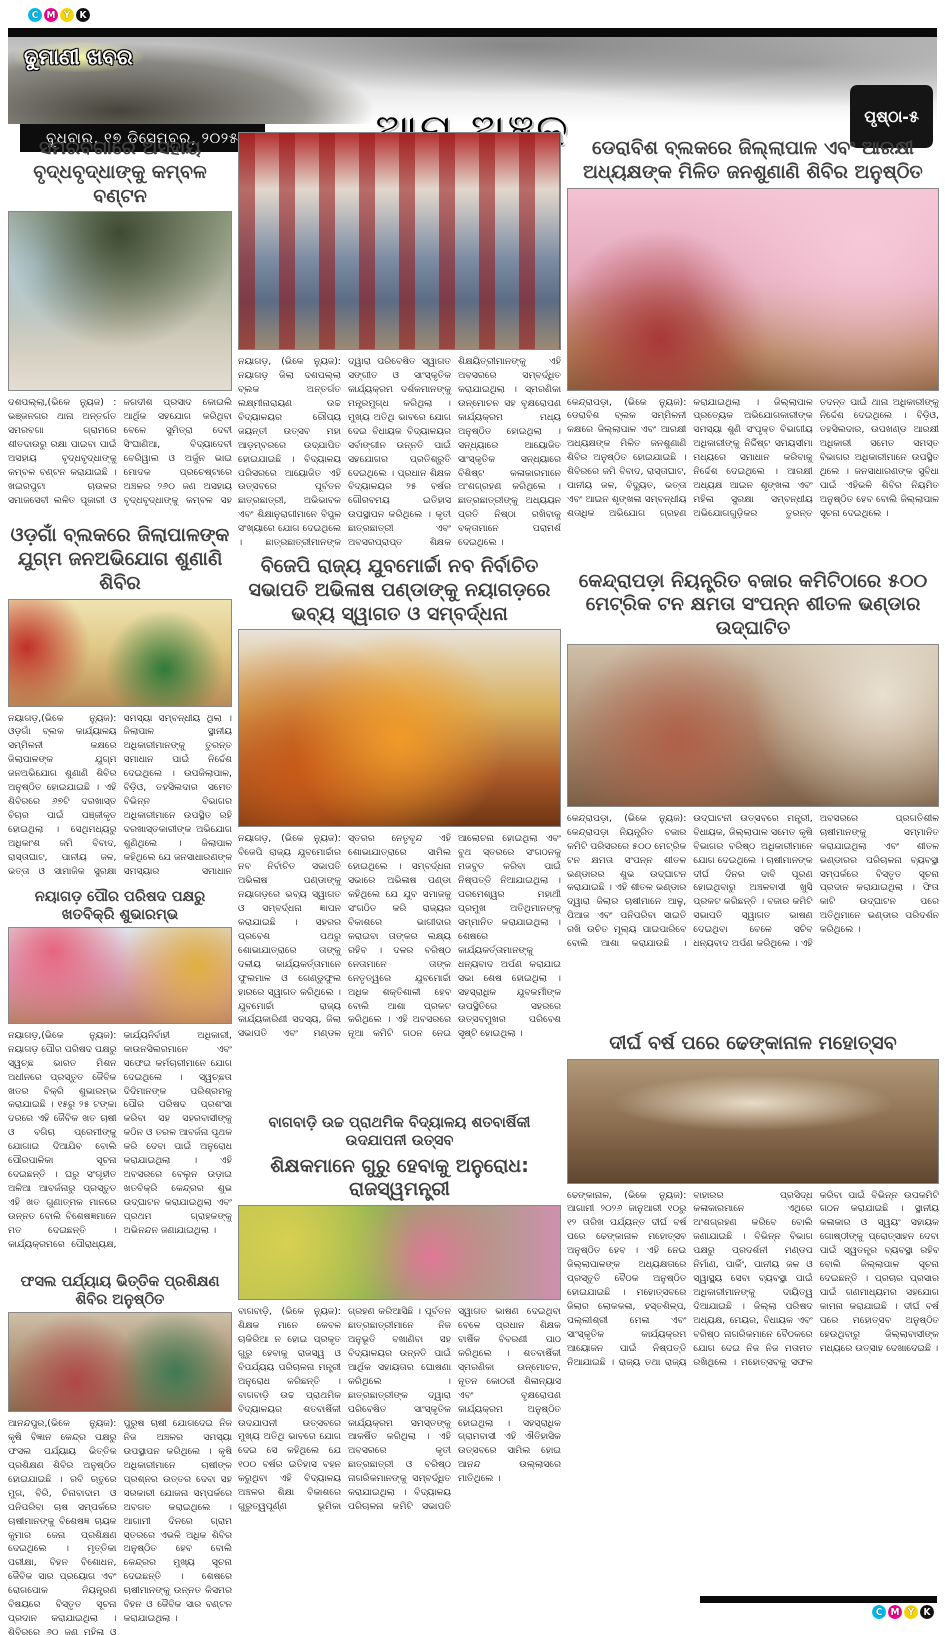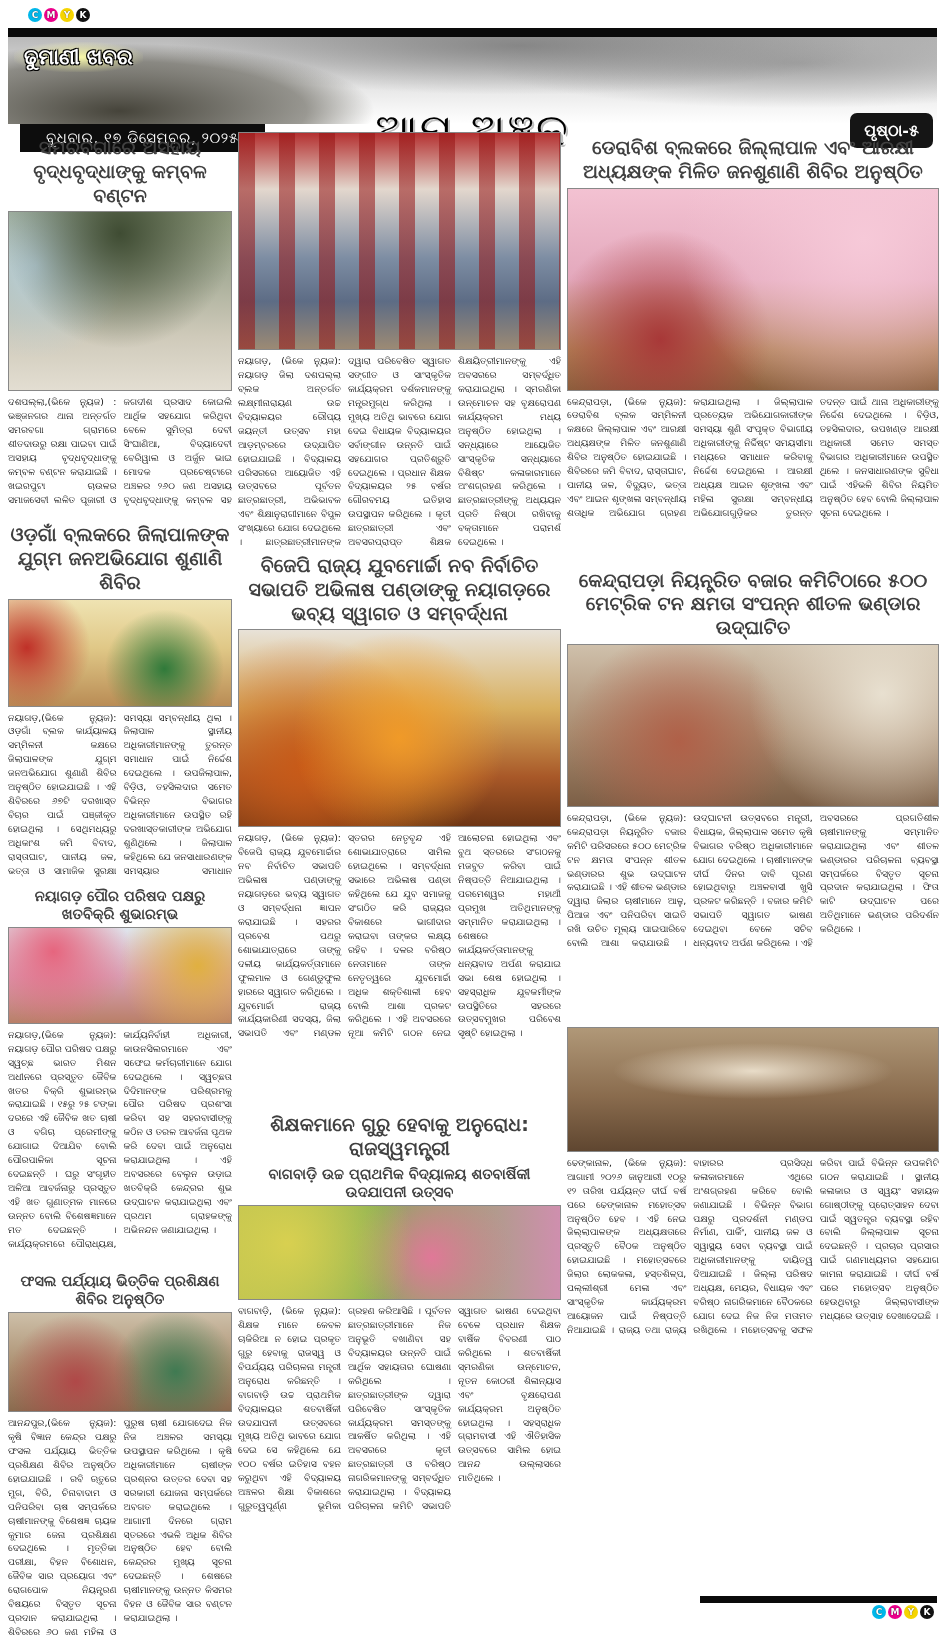--- a/index.html
+++ b/index.html
@@ -21,21 +21,21 @@
         radial-gradient(ellipse 420px 60px at 85% 30%,rgba(150,150,150,.8),transparent 75%),
         linear-gradient(180deg,#b9b9b9 0%,#dedede 45%,#f4f4f4 80%,#ffffff 100%);}
   .brand{position:absolute;left:6px;top:14px;padding:3px 10px;font-size:21px;font-weight:bold;color:#fff;
          text-shadow:1px 1px 0 #000,-1px -1px 0 #000,1px -1px 0 #000,-1px 1px 0 #000;
          background:radial-gradient(ellipse,rgba(255,255,170,.95),rgba(255,255,170,0) 75%);}
   .mast-date{position:absolute;left:12px;bottom:-28px;background:#0d0d0d;color:#fff;
              font-size:15px;padding:5px 26px;letter-spacing:.5px;}
   .mast-title{position:absolute;left:0;right:0;bottom:-32px;text-align:center;font-size:44px;font-weight:normal;
               color:#000;text-shadow:0 0 2px #fff,2px 2px 0 #bbb;letter-spacing:2px;}
   .page-badge{position:absolute;right:4px;bottom:-24px;background:#151515;color:#fff;border-radius:7px;
-              font-size:16px;font-weight:bold;padding:8px 14px;}
+              font-size:16px;font-weight:bold;padding:22px 14px;}
   
   .content{position:absolute;top:132px;left:8px;width:929px;display:flex;gap:6px;}
   .colA{width:224px;flex:none;}
   .colB{width:323px;flex:none;}
   .colC{width:372px;flex:none;}
   .headline{font-weight:bold;text-align:center;color:#404040;line-height:1.25;margin:4px 0 4px;}
   .h-lg{font-size:19px;}
   .h-md{font-size:16.5px;}
   .h-sm{font-size:14.5px;}
   .photo{width:100%;border:1px solid #888;box-sizing:border-box;}
@@ -128,36 +128,37 @@
     </div>
 
     <div class="colB">
       <div class="photo phB1"></div>
       <div class="spacer4"></div>
       <div class="body-text cols3" style="height:196px">ନୟାଗଡ଼, (ଭିକେ ନ୍ୟୁଜ): ନୟାଗଡ଼ ଜିଲା ଦଶପଲ୍ଲା ବ୍ଲକ ଅନ୍ତର୍ଗତ ଲକ୍ଷ୍ମୀନାରାୟଣ ଉଚ୍ଚ ବିଦ୍ୟାଳୟର ରୌପ୍ୟ ଜୟନ୍ତୀ ଉତ୍ସବ ମହା ଆଡ଼ମ୍ବରରେ ଉଦ୍‌ଯାପିତ ହୋଇଯାଇଛି । ବିଦ୍ୟାଳୟ ପରିସରରେ ଆୟୋଜିତ ଏହି ଉତ୍ସବରେ ପୂର୍ବତନ ଛାତ୍ରଛାତ୍ରୀ, ଅଭିଭାବକ ଏବଂ ଶିକ୍ଷାନୁରାଗୀମାନେ ବିପୁଳ ସଂଖ୍ୟାରେ ଯୋଗ ଦେଇଥିଲେ । ଛାତ୍ରଛାତ୍ରୀମାନଙ୍କ ଦ୍ୱାରା ପରିବେଷିତ ସ୍ୱାଗତ ସଙ୍ଗୀତ ଓ ସାଂସ୍କୃତିକ କାର୍ଯ୍ୟକ୍ରମ ଦର୍ଶକମାନଙ୍କୁ ମନ୍ତ୍ରମୁଗ୍ଧ କରିଥିଲା । ମୁଖ୍ୟ ଅତିଥି ଭାବରେ ଯୋଗ ଦେଇ ବିଧାୟକ ବିଦ୍ୟାଳୟର ସର୍ବାଙ୍ଗୀନ ଉନ୍ନତି ପାଇଁ ସହଯୋଗର ପ୍ରତିଶ୍ରୁତି ଦେଇଥିଲେ । ପ୍ରଧାନ ଶିକ୍ଷକ ବିଦ୍ୟାଳୟର ୨୫ ବର୍ଷର ଗୌରବମୟ ଇତିହାସ ଉପସ୍ଥାପନ କରିଥିଲେ । କୃତୀ ଛାତ୍ରଛାତ୍ରୀ ଏବଂ ଅବସରପ୍ରାପ୍ତ ଶିକ୍ଷକ ଶିକ୍ଷୟିତ୍ରୀମାନଙ୍କୁ ଏହି ଅବସରରେ ସମ୍ବର୍ଦ୍ଧିତ କରାଯାଇଥିଲା । ସ୍ମରଣିକା ଉନ୍ମୋଚନ ସହ ବୃକ୍ଷରୋପଣ କାର୍ଯ୍ୟକ୍ରମ ମଧ୍ୟ ଅନୁଷ୍ଠିତ ହୋଇଥିଲା । ସନ୍ଧ୍ୟାରେ ଆୟୋଜିତ ସାଂସ୍କୃତିକ ସନ୍ଧ୍ୟାରେ ବିଶିଷ୍ଟ କଳାକାରମାନେ ଅଂଶଗ୍ରହଣ କରିଥିଲେ । ଛାତ୍ରଛାତ୍ରୀଙ୍କୁ ଅଧ୍ୟୟନ ପ୍ରତି ନିଷ୍ଠା ରଖିବାକୁ ବକ୍ତାମାନେ ପରାମର୍ଶ ଦେଇଥିଲେ ।</div>
       <div class="headline h-lg">ବିଜେପି ରାଜ୍ୟ ଯୁବମୋର୍ଚ୍ଚା ନବ ନିର୍ବାଚିତ ସଭାପତି ଅଭିଳାଷ ପଣ୍ଡାଙ୍କୁ ନୟାଗଡ଼ରେ ଭବ୍ୟ ସ୍ୱାଗତ ଓ ସମ୍ବର୍ଦ୍ଧନା</div>
       <div class="photo phB2"></div>
       <div class="spacer4"></div>
       <div class="body-text cols3" style="height:278px">ନୟାଗଡ଼, (ଭିକେ ନ୍ୟୁଜ): ବିଜେପି ରାଜ୍ୟ ଯୁବମୋର୍ଚ୍ଚାର ନବ ନିର୍ବାଚିତ ସଭାପତି ଅଭିଳାଷ ପଣ୍ଡାଙ୍କୁ ନୟାଗଡ଼ରେ ଭବ୍ୟ ସ୍ୱାଗତ ଓ ସମ୍ବର୍ଦ୍ଧନା ଜ୍ଞାପନ କରାଯାଇଛି । ସହରର ପ୍ରବେଶ ପଥରୁ ଶୋଭାଯାତ୍ରାରେ ତାଙ୍କୁ ଦଳୀୟ କାର୍ଯ୍ୟକର୍ତ୍ତାମାନେ ଫୁଲମାଳ ଓ ଗେଣ୍ଡୁଫୁଲ ହାରରେ ସ୍ୱାଗତ କରିଥିଲେ । ଯୁବମୋର୍ଚ୍ଚା ରାଜ୍ୟ କାର୍ଯ୍ୟକାରିଣୀ ସଦସ୍ୟ, ଜିଲା ସଭାପତି ଏବଂ ମଣ୍ଡଳ ସ୍ତରର ନେତୃବୃନ୍ଦ ଏହି ଶୋଭାଯାତ୍ରାରେ ସାମିଲ ହୋଇଥିଲେ । ସମ୍ବର୍ଦ୍ଧନା ସଭାରେ ଅଭିଳାଷ ପଣ୍ଡା କହିଥିଲେ ଯେ ଯୁବ ସମାଜକୁ ସଂଗଠିତ କରି ରାଜ୍ୟର ବିକାଶରେ ଭାଗୀଦାର କରାଇବା ତାଙ୍କର ଲକ୍ଷ୍ୟ ରହିବ । ଦଳର ବରିଷ୍ଠ ନେତାମାନେ ତାଙ୍କ ନେତୃତ୍ୱରେ ଯୁବମୋର୍ଚ୍ଚା ଅଧିକ ଶକ୍ତିଶାଳୀ ହେବ ବୋଲି ଆଶା ପ୍ରକଟ କରିଥିଲେ । ଏହି ଅବସରରେ ନୂଆ କମିଟି ଗଠନ ନେଇ ଆଲୋଚନା ହୋଇଥିଲା ଏବଂ ବୁଥ ସ୍ତରରେ ସଂଗଠନକୁ ମଜବୁତ କରିବା ପାଇଁ ନିଷ୍ପତ୍ତି ନିଆଯାଇଥିଲା । ପରମେଶ୍ୱର ମହାର୍ଥୀ ପ୍ରମୁଖ ଅତିଥିମାନଙ୍କୁ ସମ୍ମାନିତ କରାଯାଇଥିଲା । ଶେଷରେ କାର୍ଯ୍ୟକର୍ତ୍ତାମାନଙ୍କୁ ଧନ୍ୟବାଦ ଅର୍ପଣ କରାଯାଇ ସଭା ଶେଷ ହୋଇଥିଲା । ସହସ୍ରାଧିକ ଯୁବକର୍ମୀଙ୍କ ଉପସ୍ଥିତିରେ ସହରରେ ଉତ୍ସବମୁଖର ପରିବେଶ ସୃଷ୍ଟି ହୋଇଥିଲା ।</div>
+      <div class="headline h-sm">ବାଗବାଡ଼ି ଉଚ୍ଚ ପ୍ରାଥମିକ ବିଦ୍ୟାଳୟ ଶତବାର୍ଷିକୀ ଉଦଯାପନୀ ଉତ୍ସବ</div>
       <div class="headline h-lg">ଶିକ୍ଷକମାନେ ଗୁରୁ ହେବାକୁ ଅନୁରୋଧ: ରାଜସ୍ୱମନ୍ତ୍ରୀ</div>
-      <div class="headline h-sm">ବାଗବାଡ଼ି ଉଚ୍ଚ ପ୍ରାଥମିକ ବିଦ୍ୟାଳୟ ଶତବାର୍ଷିକୀ ଉଦଯାପନୀ ଉତ୍ସବ</div>
       <div class="photo phB3"></div>
       <div class="spacer4"></div>
       <div class="body-text cols3" style="height:332px">ବାଗବାଡ଼ି, (ଭିକେ ନ୍ୟୁଜ): ଶିକ୍ଷକ ମାନେ କେବଳ ଚାକିରିଆ ନ ହୋଇ ପ୍ରକୃତ ଗୁରୁ ହେବାକୁ ରାଜସ୍ୱ ଓ ବିପର୍ଯ୍ୟୟ ପରିଚାଳନା ମନ୍ତ୍ରୀ ଅନୁରୋଧ କରିଛନ୍ତି । ବାଗବାଡ଼ି ଉଚ୍ଚ ପ୍ରାଥମିକ ବିଦ୍ୟାଳୟର ଶତବାର୍ଷିକୀ ଉଦଯାପନୀ ଉତ୍ସବରେ ମୁଖ୍ୟ ଅତିଥି ଭାବରେ ଯୋଗ ଦେଇ ସେ କହିଥିଲେ ଯେ ୧୦୦ ବର୍ଷର ଇତିହାସ ବହନ କରୁଥିବା ଏହି ବିଦ୍ୟାଳୟ ଅଞ୍ଚଳର ଶିକ୍ଷା ବିକାଶରେ ଗୁରୁତ୍ୱପୂର୍ଣ୍ଣ ଭୂମିକା ଗ୍ରହଣ କରିଆସିଛି । ପୂର୍ବତନ ଛାତ୍ରଛାତ୍ରୀମାନେ ନିଜ ଅନୁଭୂତି ବଖାଣିବା ସହ ବିଦ୍ୟାଳୟର ଉନ୍ନତି ପାଇଁ ଆର୍ଥିକ ସହାୟତାର ଘୋଷଣା କରିଥିଲେ । ଛାତ୍ରଛାତ୍ରୀଙ୍କ ଦ୍ୱାରା ପରିବେଷିତ ସାଂସ୍କୃତିକ କାର୍ଯ୍ୟକ୍ରମ ସମସ୍ତଙ୍କୁ ଆକର୍ଷିତ କରିଥିଲା । ଏହି ଅବସରରେ କୃତୀ ଛାତ୍ରଛାତ୍ରୀ ଓ ବରିଷ୍ଠ ନାଗରିକମାନଙ୍କୁ ସମ୍ବର୍ଦ୍ଧିତ କରାଯାଇଥିଲା । ବିଦ୍ୟାଳୟ ପରିଚାଳନା କମିଟି ସଭାପତି ସ୍ୱାଗତ ଭାଷଣ ଦେଇଥିବା ବେଳେ ପ୍ରଧାନ ଶିକ୍ଷକ ବାର୍ଷିକ ବିବରଣୀ ପାଠ କରିଥିଲେ । ଶତବାର୍ଷିକୀ ସ୍ମରଣିକା ଉନ୍ମୋଚନ, ନୂତନ କୋଠରୀ ଶିଳାନ୍ୟାସ ଏବଂ ବୃକ୍ଷରୋପଣ କାର୍ଯ୍ୟକ୍ରମ ଅନୁଷ୍ଠିତ ହୋଇଥିଲା । ସହସ୍ରାଧିକ ଗ୍ରାମବାସୀ ଏହି ଐତିହାସିକ ଉତ୍ସବରେ ସାମିଲ ହୋଇ ଆନନ୍ଦ ଉଲ୍ଲାସରେ ମାତିଥିଲେ ।</div>
     </div>
 
     <div class="colC">
       <div class="headline h-lg">ଡେରାବିଶ ବ୍ଲକରେ ଜିଲ୍ଲାପାଳ ଏବଂ ଆରକ୍ଷୀ ଅଧ୍ୟକ୍ଷଙ୍କ ମିଳିତ ଜନଶୁଣାଣି ଶିବିର ଅନୁଷ୍ଠିତ</div>
       <div class="photo phC1"></div>
       <div class="spacer4"></div>
       <div class="body-text cols3" style="height:170px">କେନ୍ଦ୍ରାପଡ଼ା, (ଭିକେ ନ୍ୟୁଜ): ଡେରାବିଶ ବ୍ଲକ ସମ୍ମିଳନୀ କକ୍ଷରେ ଜିଲ୍ଲାପାଳ ଏବଂ ଆରକ୍ଷୀ ଅଧ୍ୟକ୍ଷଙ୍କ ମିଳିତ ଜନଶୁଣାଣି ଶିବିର ଅନୁଷ୍ଠିତ ହୋଇଯାଇଛି । ଶିବିରରେ ଜମି ବିବାଦ, ରାସ୍ତାଘାଟ, ପାନୀୟ ଜଳ, ବିଦ୍ୟୁତ, ଭତ୍ତା ଏବଂ ଆଇନ ଶୃଙ୍ଖଳା ସମ୍ବନ୍ଧୀୟ ଶତାଧିକ ଅଭିଯୋଗ ଗ୍ରହଣ କରାଯାଇଥିଲା । ଜିଲ୍ଲାପାଳ ପ୍ରତ୍ୟେକ ଅଭିଯୋଗକାରୀଙ୍କ ସମସ୍ୟା ଶୁଣି ସଂପୃକ୍ତ ବିଭାଗୀୟ ଅଧିକାରୀଙ୍କୁ ନିର୍ଦ୍ଦିଷ୍ଟ ସମୟସୀମା ମଧ୍ୟରେ ସମାଧାନ କରିବାକୁ ନିର୍ଦ୍ଦେଶ ଦେଇଥିଲେ । ଆରକ୍ଷୀ ଅଧ୍ୟକ୍ଷ ଆଇନ ଶୃଙ୍ଖଳା ଏବଂ ମହିଳା ସୁରକ୍ଷା ସମ୍ବନ୍ଧୀୟ ଅଭିଯୋଗଗୁଡ଼ିକର ତୁରନ୍ତ ତଦନ୍ତ ପାଇଁ ଥାନା ଅଧିକାରୀଙ୍କୁ ନିର୍ଦ୍ଦେଶ ଦେଇଥିଲେ । ବିଡ଼ିଓ, ତହସିଲଦାର, ଉପଖଣ୍ଡ ଆରକ୍ଷୀ ଅଧିକାରୀ ସମେତ ସମସ୍ତ ବିଭାଗର ଅଧିକାରୀମାନେ ଉପସ୍ଥିତ ଥିଲେ । ଜନସାଧାରଣଙ୍କ ସୁବିଧା ପାଇଁ ଏହିଭଳି ଶିବିର ନିୟମିତ ଅନୁଷ୍ଠିତ ହେବ ବୋଲି ଜିଲ୍ଲାପାଳ ସୂଚନା ଦେଇଥିଲେ ।</div>
       <div class="headline h-lg">କେନ୍ଦ୍ରାପଡ଼ା ନିୟନ୍ତ୍ରିତ ବଜାର କମିଟିଠାରେ ୫୦୦ ମେଟ୍ରିକ ଟନ କ୍ଷମତା ସଂପନ୍ନ ଶୀତଳ ଭଣ୍ଡାର ଉଦ୍‌ଘାଟିତ</div>
       <div class="photo phC2"></div>
       <div class="spacer4"></div>
       <div class="body-text cols3" style="height:216px">କେନ୍ଦ୍ରାପଡ଼ା, (ଭିକେ ନ୍ୟୁଜ): କେନ୍ଦ୍ରାପଡ଼ା ନିୟନ୍ତ୍ରିତ ବଜାର କମିଟି ପରିସରରେ ୫୦୦ ମେଟ୍ରିକ ଟନ କ୍ଷମତା ସଂପନ୍ନ ଶୀତଳ ଭଣ୍ଡାରର ଶୁଭ ଉଦ୍‌ଘାଟନ କରାଯାଇଛି । ଏହି ଶୀତଳ ଭଣ୍ଡାର ଦ୍ୱାରା ଜିଲାର ଚାଷୀମାନେ ଆଳୁ, ପିଆଜ ଏବଂ ପନିପରିବା ସାଇତି ରଖି ଉଚିତ ମୂଲ୍ୟ ପାଇପାରିବେ ବୋଲି ଆଶା କରାଯାଉଛି । ଉଦ୍‌ଘାଟନୀ ଉତ୍ସବରେ ମନ୍ତ୍ରୀ, ବିଧାୟକ, ଜିଲ୍ଲାପାଳ ସମେତ କୃଷି ବିଭାଗର ବରିଷ୍ଠ ଅଧିକାରୀମାନେ ଯୋଗ ଦେଇଥିଲେ । ଚାଷୀମାନଙ୍କ ଦୀର୍ଘ ଦିନର ଦାବି ପୂରଣ ହୋଇଥିବାରୁ ଅଞ୍ଚଳବାସୀ ଖୁସି ପ୍ରକଟ କରିଛନ୍ତି । ବଜାର କମିଟି ସଭାପତି ସ୍ୱାଗତ ଭାଷଣ ଦେଇଥିବା ବେଳେ ସଚିବ ଧନ୍ୟବାଦ ଅର୍ପଣ କରିଥିଲେ । ଏହି ଅବସରରେ ପ୍ରଗତିଶୀଳ ଚାଷୀମାନଙ୍କୁ ସମ୍ମାନିତ କରାଯାଇଥିଲା ଏବଂ ଶୀତଳ ଭଣ୍ଡାରର ପରିଚାଳନା ବ୍ୟବସ୍ଥା ସମ୍ପର୍କରେ ବିସ୍ତୃତ ସୂଚନା ପ୍ରଦାନ କରାଯାଇଥିଲା । ଫିତା କାଟି ଉଦ୍‌ଘାଟନ ପରେ ଅତିଥିମାନେ ଭଣ୍ଡାର ପରିଦର୍ଶନ କରିଥିଲେ ।</div>
+      <div class="headline h-lg">ଦୀର୍ଘ ବର୍ଷ ପରେ ଢେଙ୍କାନାଳ ମହୋତ୍ସବ</div>
       <div class="photo phC3"></div>
       <div class="spacer4"></div>
       <div class="body-text cols3" style="height:398px">ଢେଙ୍କାନାଳ, (ଭିକେ ନ୍ୟୁଜ): ଆଗାମୀ ୨୦୨୬ ଜାନୁଆରୀ ୧୦ରୁ ୧୨ ତାରିଖ ପର୍ଯ୍ୟନ୍ତ ଦୀର୍ଘ ବର୍ଷ ପରେ ଢେଙ୍କାନାଳ ମହୋତ୍ସବ ଅନୁଷ୍ଠିତ ହେବ । ଏହି ନେଇ ଜିଲ୍ଲାପାଳଙ୍କ ଅଧ୍ୟକ୍ଷତାରେ ପ୍ରସ୍ତୁତି ବୈଠକ ଅନୁଷ୍ଠିତ ହୋଇଯାଇଛି । ମହୋତ୍ସବରେ ଜିଲାର ଲୋକକଳା, ହସ୍ତଶିଳ୍ପ, ପଲ୍ଲୀଶ୍ରୀ ମେଳା ଏବଂ ସାଂସ୍କୃତିକ କାର୍ଯ୍ୟକ୍ରମ ଆୟୋଜନ ପାଇଁ ନିଷ୍ପତ୍ତି ନିଆଯାଇଛି । ରାଜ୍ୟ ତଥା ରାଜ୍ୟ ବାହାରର ପ୍ରସିଦ୍ଧ କଳାକାରମାନେ ଏଥିରେ ଅଂଶଗ୍ରହଣ କରିବେ ବୋଲି ଜଣାଯାଇଛି । ବିଭିନ୍ନ ବିଭାଗ ପକ୍ଷରୁ ପ୍ରଦର୍ଶନୀ ମଣ୍ଡପ ନିର୍ମାଣ, ପାର୍କିଂ, ପାନୀୟ ଜଳ ଓ ସ୍ୱାସ୍ଥ୍ୟ ସେବା ବ୍ୟବସ୍ଥା ପାଇଁ ଅଧିକାରୀମାନଙ୍କୁ ଦାୟିତ୍ୱ ଦିଆଯାଇଛି । ଜିଲ୍ଲା ପରିଷଦ ଅଧ୍ୟକ୍ଷ, ମେୟର, ବିଧାୟକ ଏବଂ ବରିଷ୍ଠ ନାଗରିକମାନେ ବୈଠକରେ ଯୋଗ ଦେଇ ନିଜ ନିଜ ମତାମତ ରଖିଥିଲେ । ମହୋତ୍ସବକୁ ସଫଳ କରିବା ପାଇଁ ବିଭିନ୍ନ ଉପକମିଟି ଗଠନ କରାଯାଇଛି । ସ୍ଥାନୀୟ କଳାକାର ଓ ସ୍ୱୟଂ ସହାୟକ ଗୋଷ୍ଠୀଙ୍କୁ ପ୍ରୋତ୍ସାହନ ଦେବା ପାଇଁ ସ୍ୱତନ୍ତ୍ର ବ୍ୟବସ୍ଥା ରହିବ ବୋଲି ଜିଲ୍ଲାପାଳ ସୂଚନା ଦେଇଛନ୍ତି । ପ୍ରଚାର ପ୍ରସାର ପାଇଁ ଗଣମାଧ୍ୟମର ସହଯୋଗ କାମନା କରାଯାଇଛି । ଦୀର୍ଘ ବର୍ଷ ପରେ ମହୋତ୍ସବ ଅନୁଷ୍ଠିତ ହେଉଥିବାରୁ ଜିଲ୍ଲାବାସୀଙ୍କ ମଧ୍ୟରେ ଉତ୍ସାହ ଦେଖାଦେଇଛି ।</div>
     </div>
   </div>
 
   <div class="bottom-bar"></div>
   <div class="cmyk cmyk-bottom">
     <span class="dot" style="background:#00b7ea">C</span>
     <span class="dot" style="background:#ec008c">M</span>

